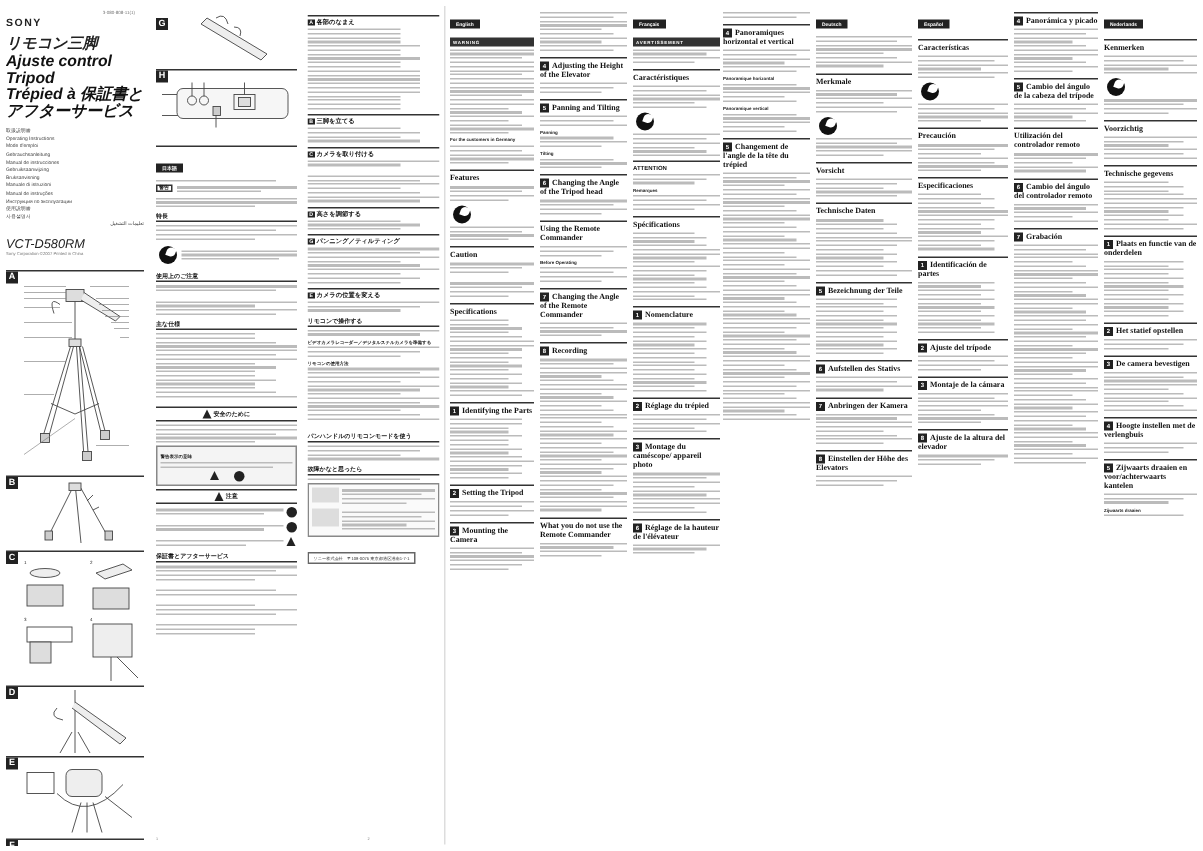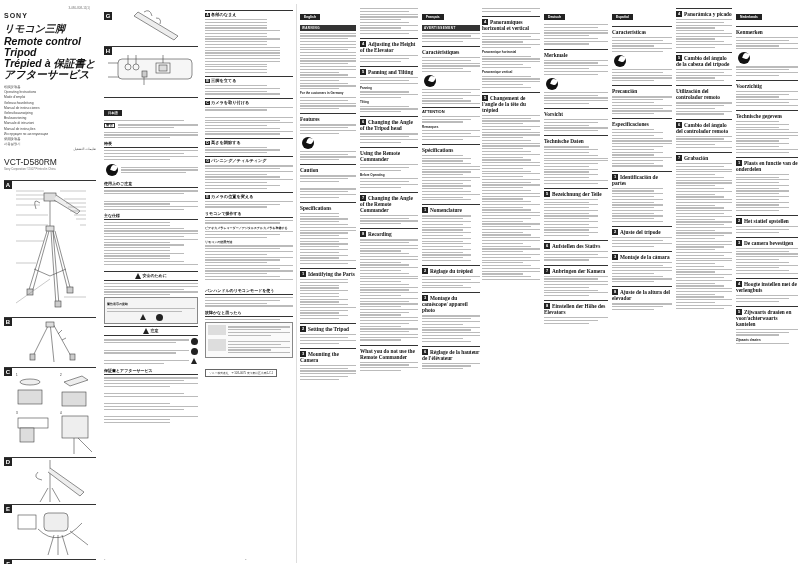--- a/index.html
+++ b/index.html
@@ -14,21 +14,21 @@
   .gap { height: 3px; }
 
   
   .sony { font-family: "Liberation Sans", sans-serif; font-weight: bold; font-size: 7px; letter-spacing: 1px; color: #222; }
   .code { position: absolute; right: 6px; top: 2px; font-size: 3px; color: #777; font-family: "Liberation Sans", sans-serif; }
   .title-jp { font-family: "Liberation Sans", sans-serif; font-size: 10px; font-style: italic; margin-top: 10px; font-weight: bold; color: #222; }
   .title-en { font-family: "Liberation Sans", sans-serif; font-size: 10.5px; font-style: italic; font-weight: bold; color: #111; line-height: 11px; }
   .title-fr { font-family: "Liberation Sans", sans-serif; font-size: 10.5px; font-style: italic; font-weight: bold; color: #111; line-height: 11px; }
   .lang-list { margin-top: 5px; }
   .lang-list div { font-family: "Liberation Sans", sans-serif; font-size: 3.3px; line-height: 5.2px; color: #444; }
-  .model { font-family: "Liberation Sans", sans-serif; font-size: 8.5px; margin-top: 4px; color: #222; }
+  .model { font-family: "Liberation Sans", sans-serif; font-style: italic; font-size: 8.5px; margin-top: 4px; color: #222; }
   .copyright { font-size: 2.8px; color: #777; font-family: "Liberation Sans", sans-serif; }
 
   .fig-label { display: inline-block; background: #222; color: #fff; font-family: "Liberation Sans", sans-serif; font-weight: bold; font-size: 6px; width: 8px; height: 8px; line-height: 8px; text-align: center; }
   .fig-bar { border-top: 1.5px solid #333; position: relative; padding-top: 0; }
   .fig-bar .fig-label { position: absolute; top: 0; left: 0; }
   .fig-area { position: relative; }
   svg { display: block; }
 
   
   .jp-head { font-family: "Liberation Sans", sans-serif; font-weight: bold; font-size: 4px; color: #111; border-bottom: 1px solid #333; padding-bottom: 1px; margin: 3px 0 2px; }
@@ -58,21 +58,21 @@
 <body>
 
 <div class="sheet">
 
   <div class="col" style="left:4px; width:92px; height:560px;">
     <div style="position:relative; height:8px;">
       <span class="sony">SONY</span>
       <span class="code">3-080-808-11(1)</span>
     </div>
     <div class="title-jp">リモコン三脚</div>
-    <div class="title-en">Remote control Tripod</div>
+    <div class="title-en">Ajuste control Tripod</div>
     <div class="title-fr">Trépied à 保証書とアフターサービス</div>
     <div class="lang-list">
       <div>取扱説明書</div>
       <div>Operating Instructions</div>
       <div>Mode d'emploi</div>
       <div>Gebrauchsanleitung</div>
       <div>Manual de instrucciones</div>
       <div>Gebruiksaanwijzing</div>
       <div>Bruksanvisning</div>
       <div>Manuale di istruzioni</div>

